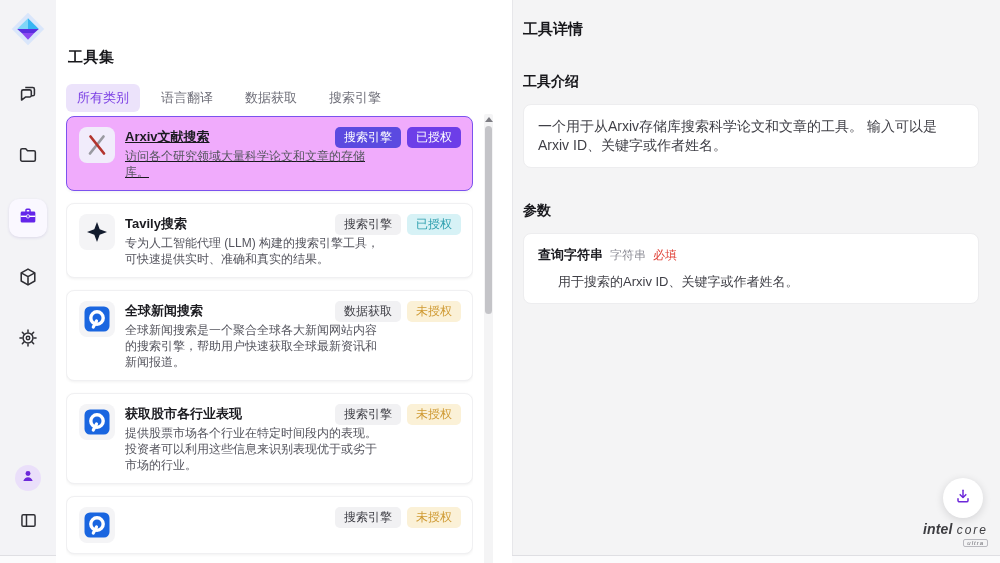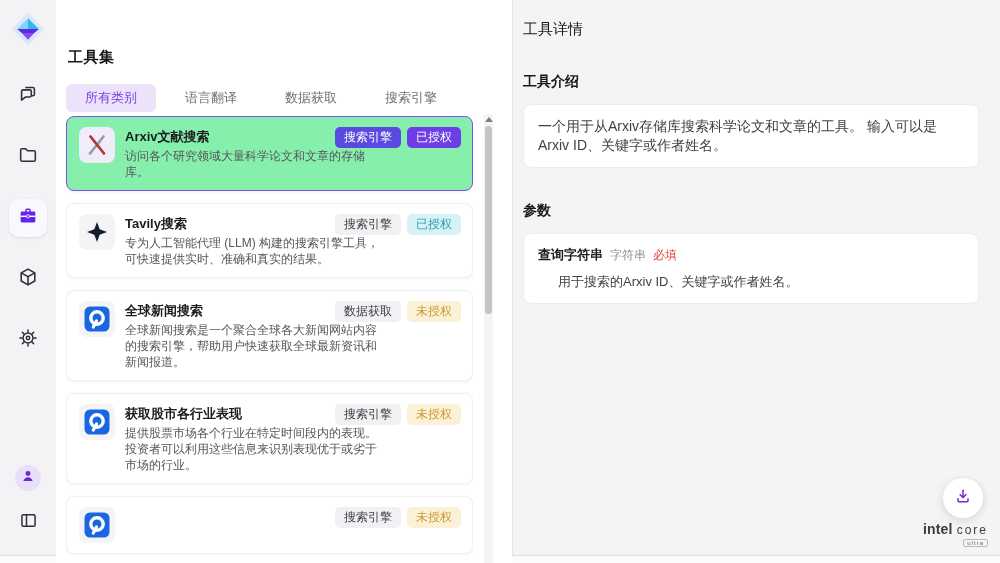--- a/index.html
+++ b/index.html
@@ -15,26 +15,26 @@
   .rail-btn { width:38px; height:38px; display:flex; align-items:center; justify-content:center; border-radius:10px; cursor:pointer; }
   .rail-btn.active { background:#faf8ff; box-shadow:0 1px 3px rgba(60,30,150,.12); }
   .rail-spacer { flex:1; }
   .rail-bottom { display:flex; flex-direction:column; align-items:center; gap:12px; margin-bottom:14px; }
   .avatar { width:26px; height:26px; border-radius:50%; background:#eadffa; display:flex; align-items:center; justify-content:center; }
 
   
   .list-panel { position:absolute; top:0; left:56px; width:456px; height:100%; background:#fff;margin-top:28px; }
   .list-title { font-size:15px; font-weight:bold; margin:20px 0 0 12px; letter-spacing:.5px; }
   .tabs { display:flex; align-items:center; gap:10px; margin:17px 0 0 10px; }
-  .tab { font-size:13px; color:#6e6e78; padding:5px 19px; border-radius:6px; cursor:pointer; white-space:nowrap; }
+  .tab { font-size:13px; color:#6e6e78; padding:5px 11px; border-radius:6px; cursor:pointer; white-space:nowrap; }
   .tab.active { background:#ece3fb; color:#7b3fe4; }
 
   .cards-viewport { position:absolute; top:88px; left:10px; width:407px; bottom:8px; overflow:hidden; display:flex; flex-direction:column; gap:12px; }
   .card { position:relative; background:#fff; border:1px solid #f0f0f2; border-radius:8px; box-shadow:0 1px 3px rgba(18,18,24,.06); padding:10px 12px; display:flex; gap:10px; flex-shrink:0; cursor:pointer; }
-  .card.selected { border:1.5px solid #7c52ee; background:#86efac; }
+  .card.selected { border:1.5px solid #7c52ee; background:#f0abfc;text-decoration:underline; }
   .tool-ic { width:36px; height:36px; border-radius:8px; background:#f4f4f6; flex-shrink:0; display:flex; align-items:center; justify-content:center; }
   .card.selected .tool-ic { background:#f1ecfb; }
   .card-body { padding-top:1px; }
   .card-title { font-size:13px; font-weight:bold; color:#1b1b20; line-height:17px; }
   .card-desc { font-size:12px; color:#55555e; line-height:16px; margin-top:3px; max-width:254px; }
   .card-tags { position:absolute; top:10px; right:11px; display:flex; gap:6px; }
   .tag { font-size:12px; padding:3px 9px; border-radius:5px; line-height:1.25; white-space:nowrap; }
   .tag-indigo { background:#5b4ae0; color:#fff; }
   .tag-purple { background:#6d3ee8; color:#fff; }
   .tag-gray   { background:#f1f1f3; color:#3f3f46; }
@@ -43,33 +43,33 @@
 
   
   .scrollbar { position:absolute; top:86px; bottom:10px; right:19px; width:9px; background:#f4f4f5; border-radius:2px; }
   .sb-up, .sb-down { position:absolute; left:50%; transform:translateX(-50%); width:0; height:0; border-left:4px solid transparent; border-right:4px solid transparent; cursor:pointer; }
   .sb-up   { top:3px; border-bottom:5px solid #7d7d83; }
   .sb-down { bottom:3px; border-top:5px solid #7d7d83; }
   .sb-thumb { position:absolute; left:1px; top:12px; width:7px; height:188px; background:#c4c4c8; border-radius:4px; cursor:pointer; }
 
   
   .detail-panel { position:absolute; top:0; left:512px; width:488px; height:100%; background:#f4f4f5; border-left:1px solid #e7e7ea; padding:20px 21px 0 10px; }
-  .detail-title { font-size:15px; font-weight:normal; }
+  .detail-title { font-size:15px; font-weight:bold; }
   .section-h { font-size:14px; font-weight:bold; margin-top:34px; }
   .detail-card { background:#fff; border:1px solid #ededef; border-radius:8px; margin-top:13px; padding:12px 14px; }
   .intro-text { font-size:14px; color:#3f3f46; line-height:19px; }
   .param-line { display:flex; align-items:baseline; gap:7px;text-align:right; }
   .param-name { font-size:13px; font-weight:bold; color:#1b1b20; }
   .param-type { font-size:12px; color:#8a8a93; }
   .param-req  { font-size:12px; color:#e0443a; }
   .param-desc { font-size:13px; color:#3f3f46; margin-top:9px; line-height:18px;margin-left:20px; }
 
   
   .fab { position:absolute; right:17px; bottom:37px; width:40px; height:40px; border-radius:50%; background:#fff; box-shadow:0 2px 8px rgba(20,20,30,.14); display:flex; align-items:center; justify-content:center; cursor:pointer; }
-  .brand { position:absolute; right:12px; bottom:8px; display:flex; flex-direction:column; align-items:flex-end; }
+  .brand { position:absolute; right:12px; bottom:8px; display:flex; flex-direction:column; align-items:flex-end;font-style:italic; }
   .brand-row { display:flex; align-items:baseline; gap:4px; color:#3c3c40; }
   .brand-intel { font-size:14px; font-weight:bold; letter-spacing:.2px; }
   .brand-core  { font-size:12px; letter-spacing:2px; }
   .brand-badge { font-size:6px; letter-spacing:1px; color:#6a6a70; border:1px solid #b9b9bf; border-radius:2px; padding:0 3px; margin-top:2px; }
 </style>
 </head>
 <body>
 
 <div class="screen">
   <div class="app">

